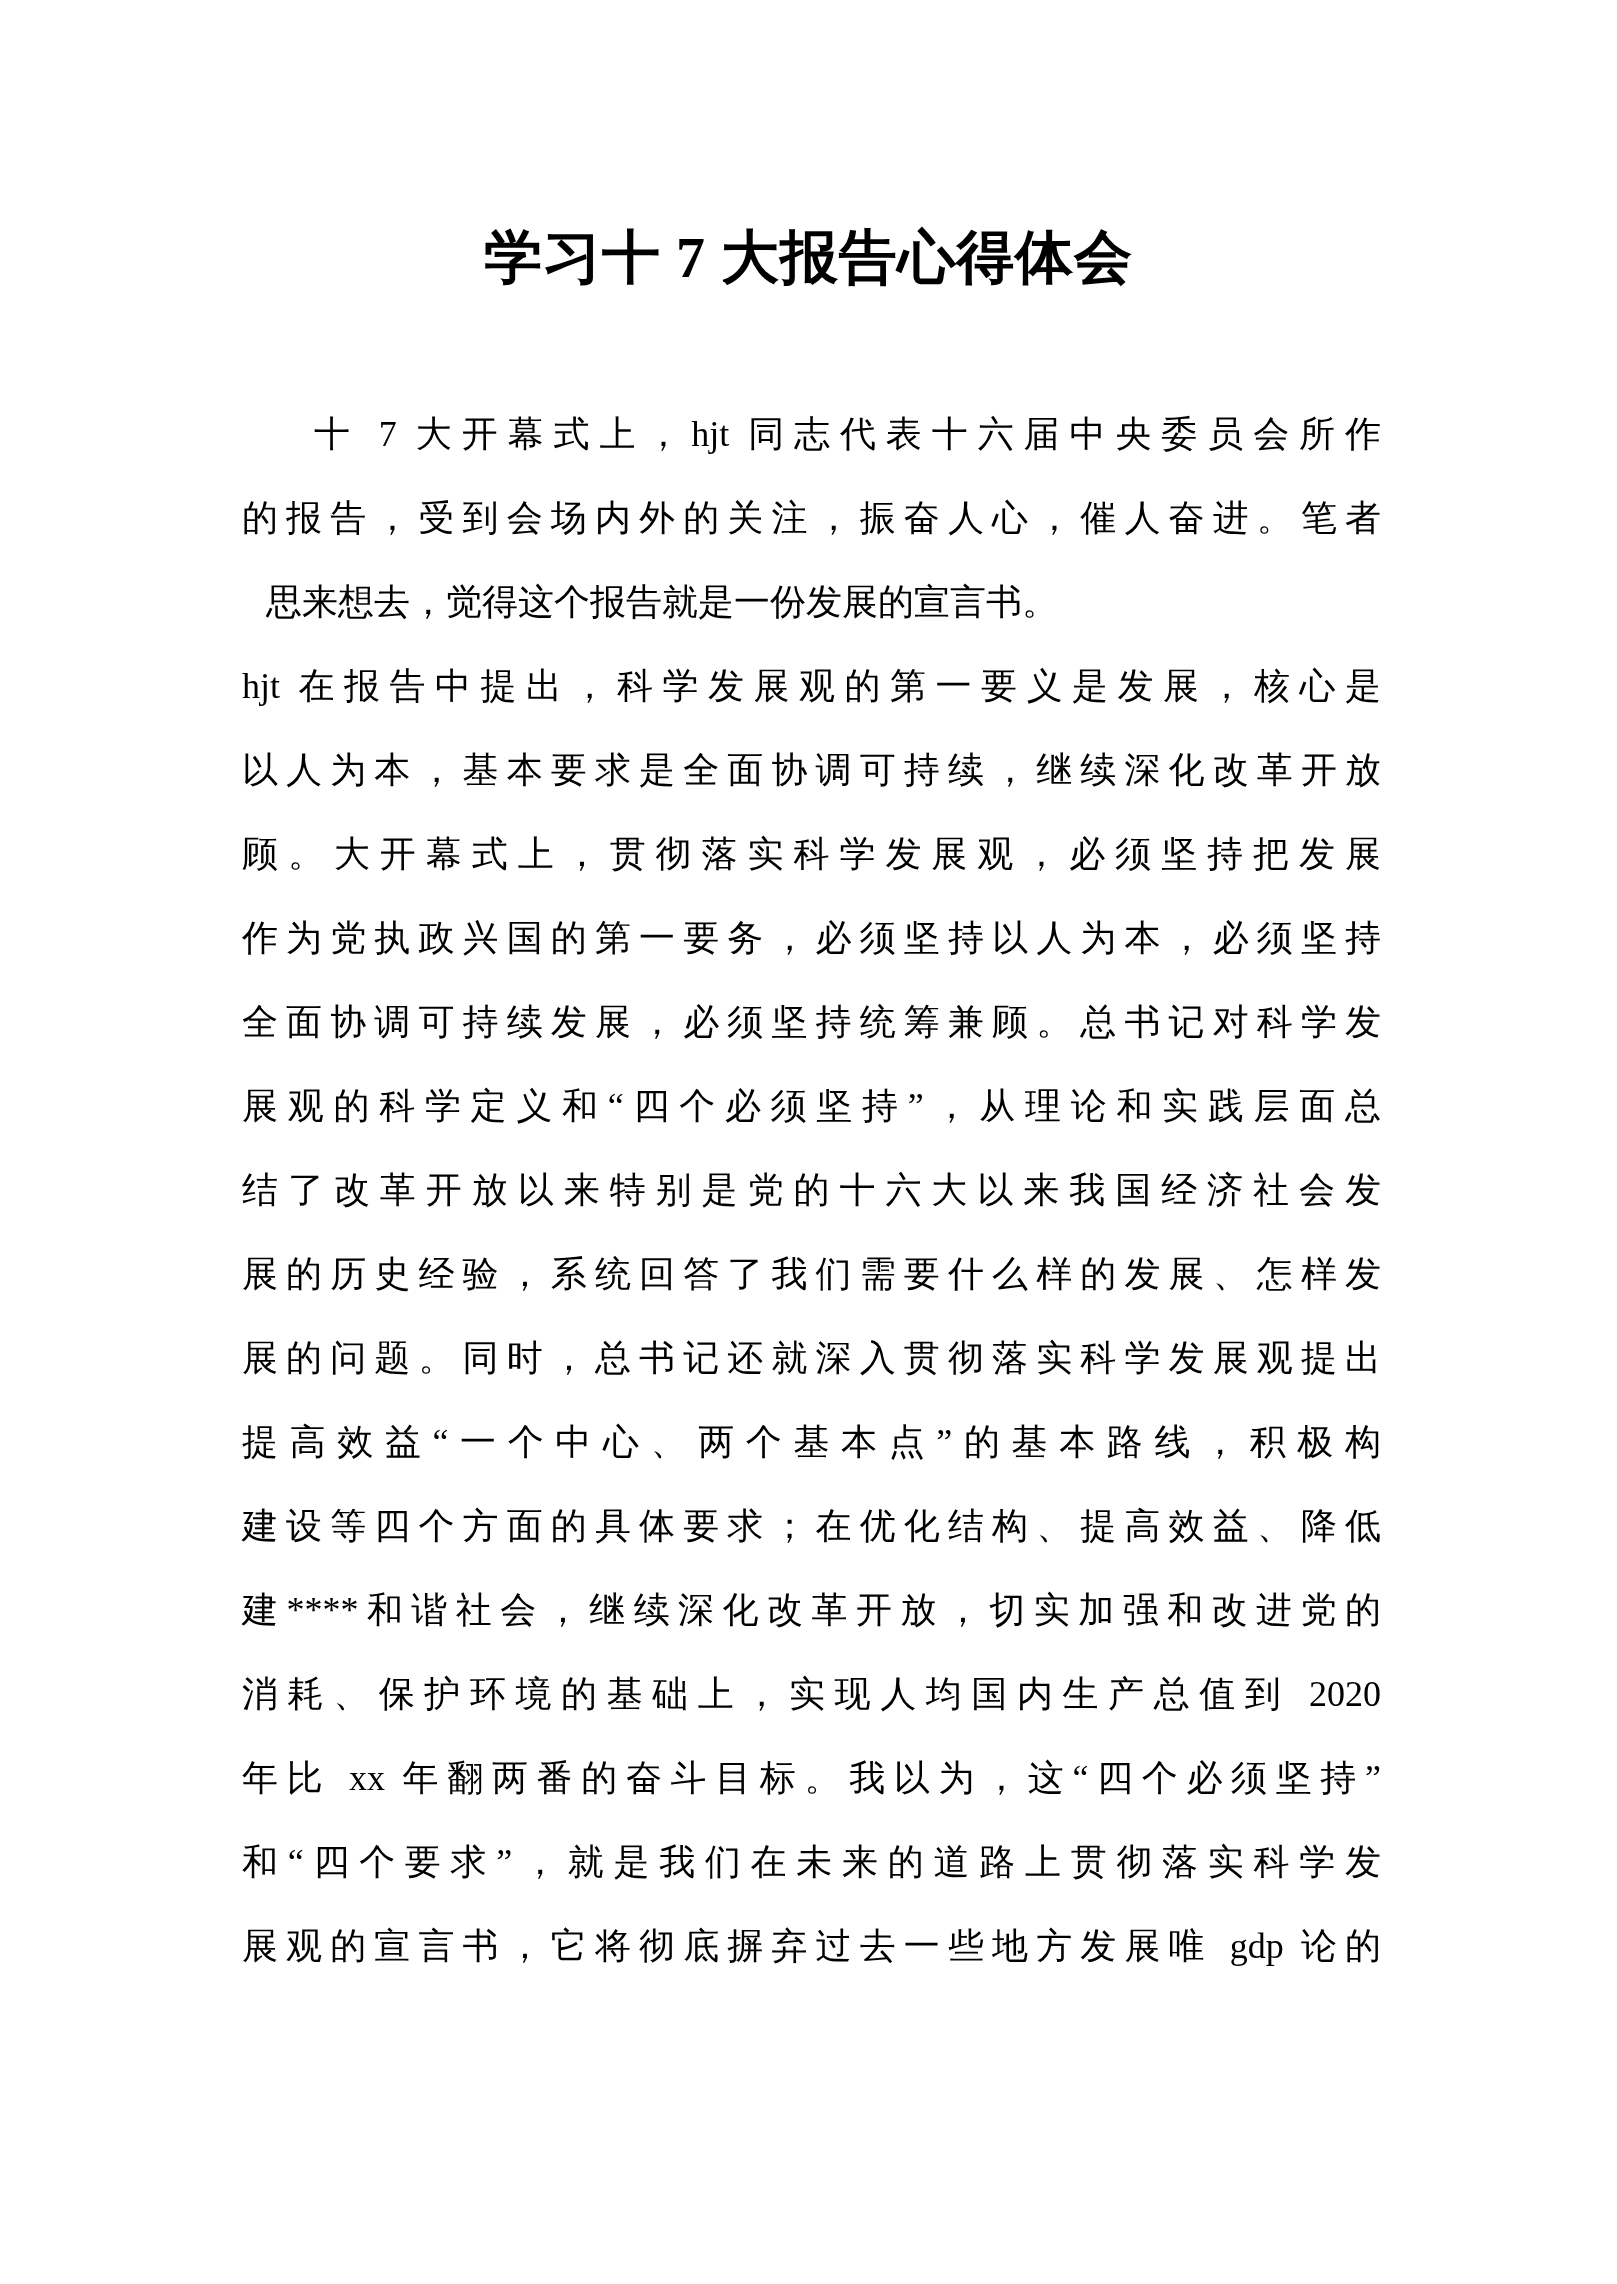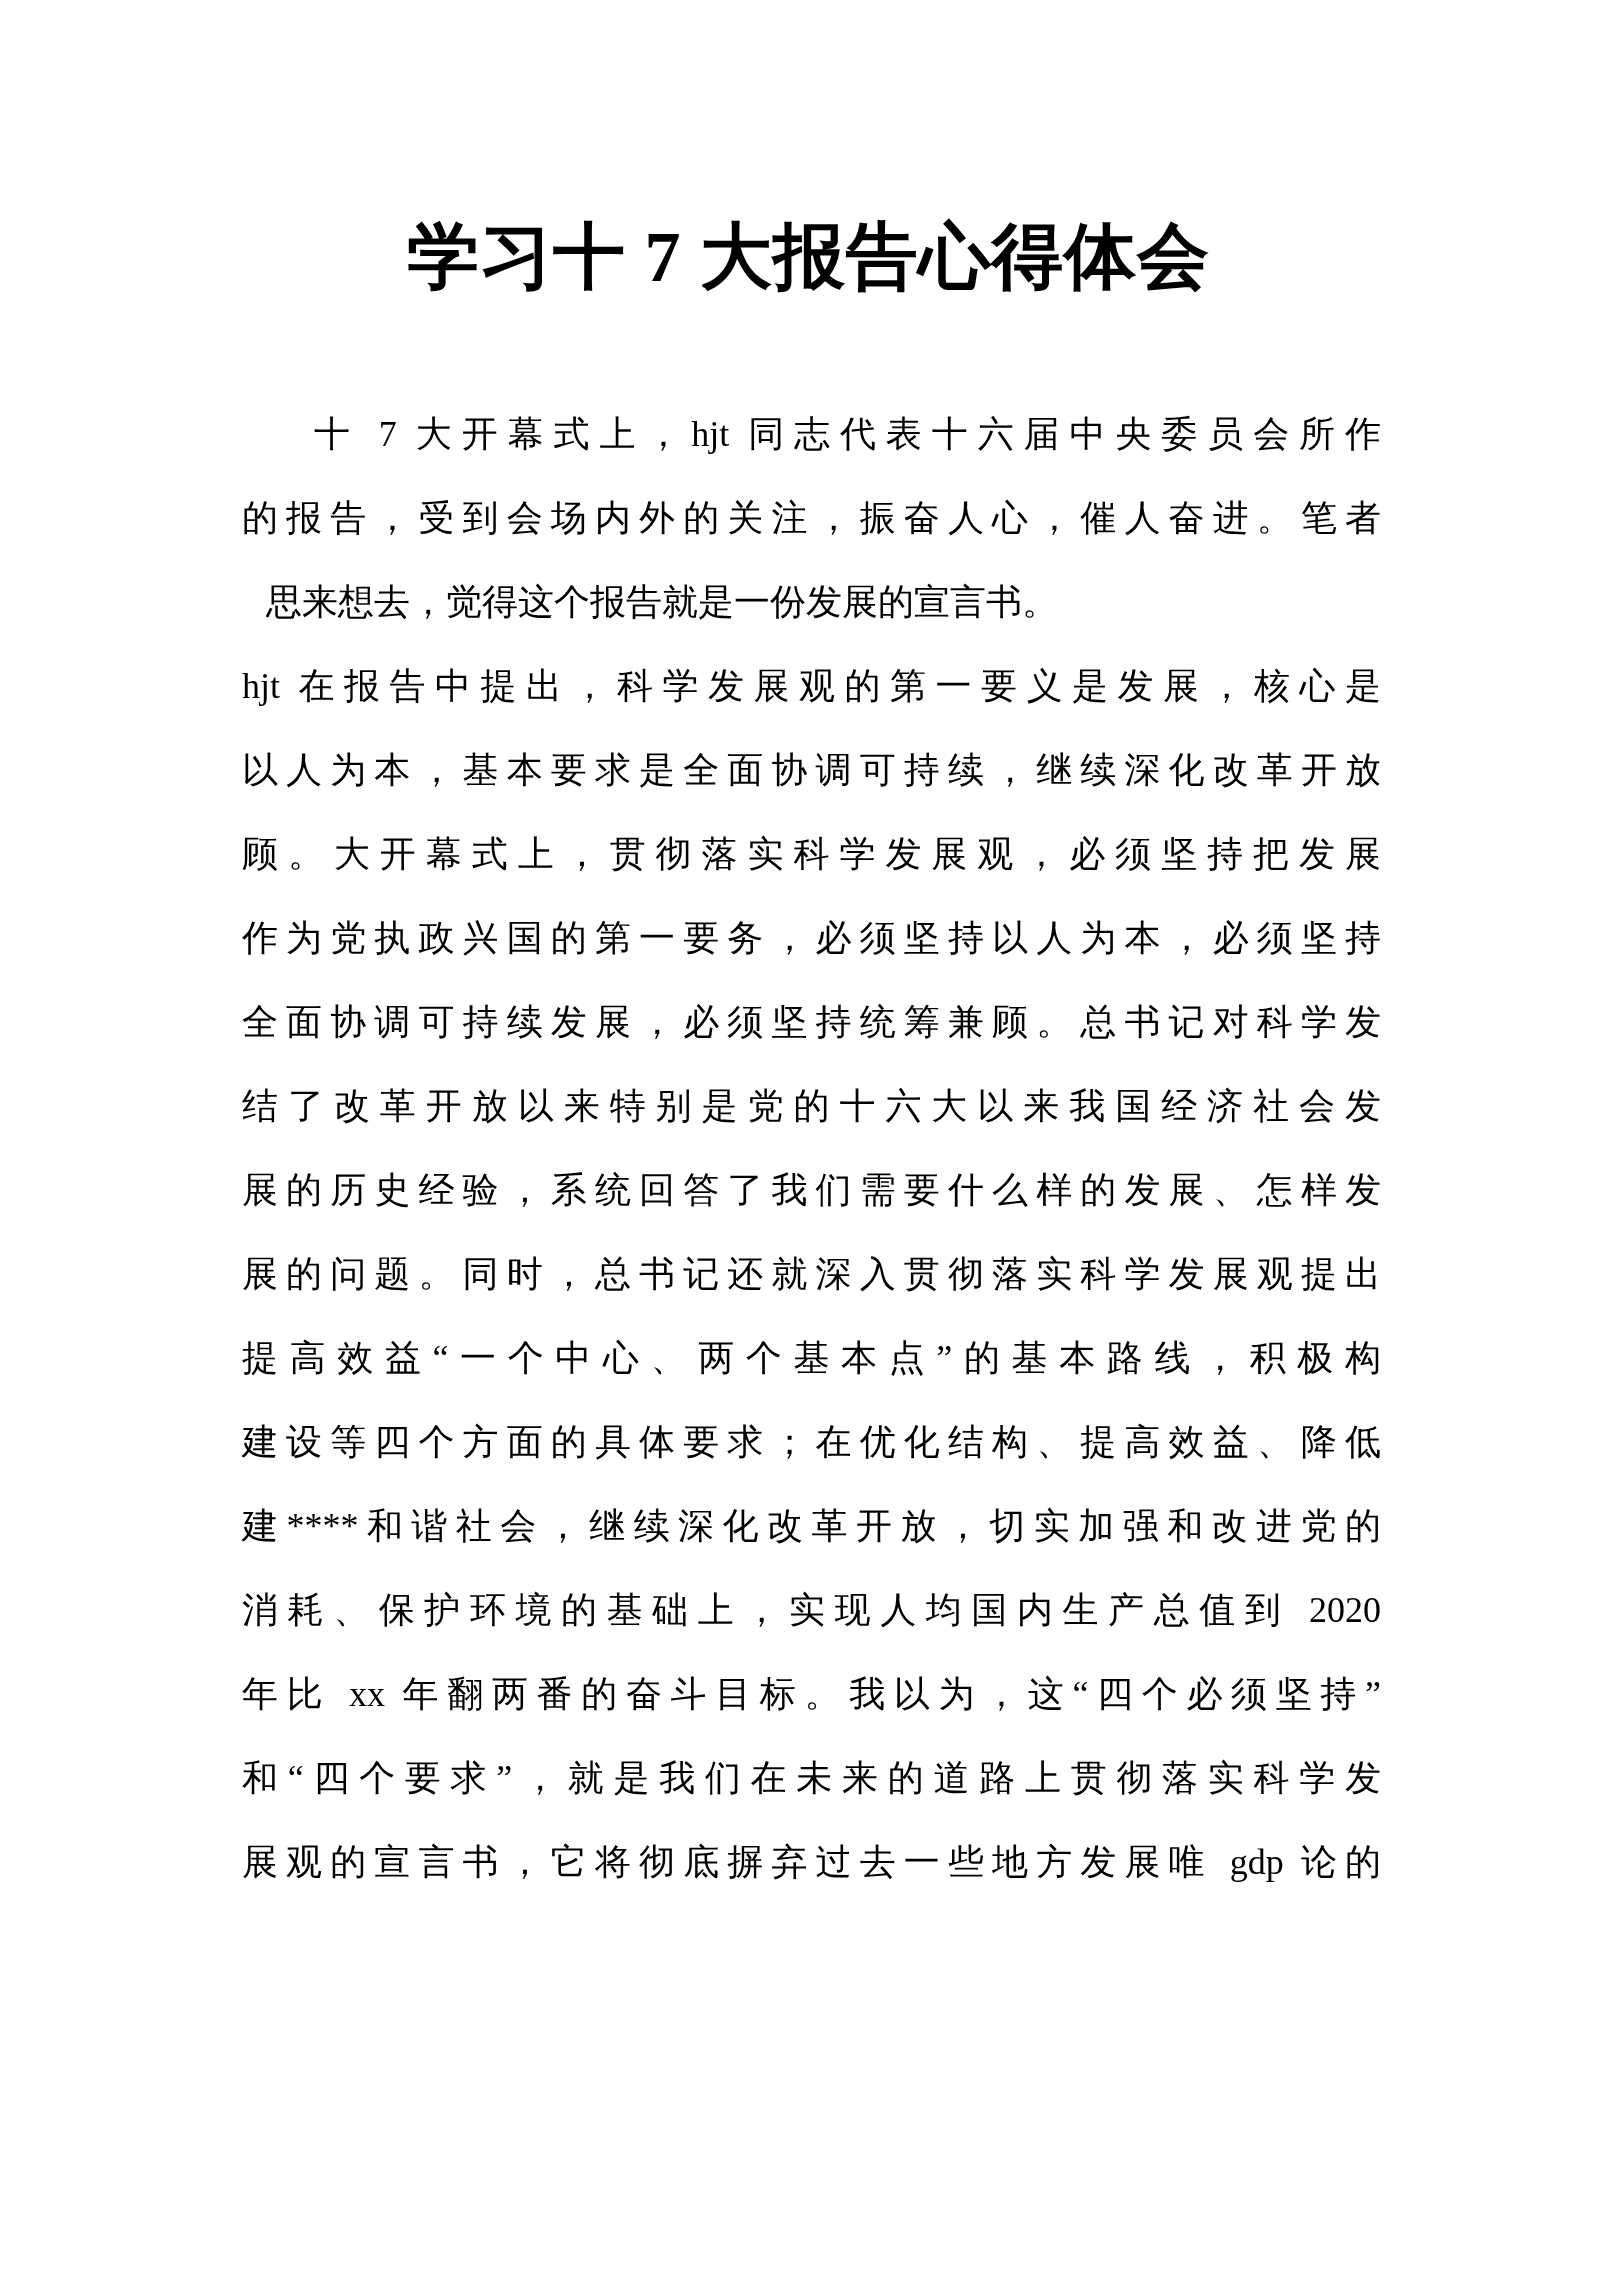--- a/index.html
+++ b/index.html
@@ -12,21 +12,21 @@
     width: 1617px;
     height: 2284px;
     background: #ffffff;
     color: #000000;
     font-family: "Liberation Serif", "DejaVu Serif", serif;
     overflow: hidden;
   }
   .doc-title {
     padding-top: 217px;
     text-align: center;
-    font-size: 72px;
+    font-size: 58px;
     line-height: 81px;
     font-weight: bold;
     color: #000000;
     letter-spacing: 0.8px;
     white-space: nowrap;
   }
   .doc-body {
     margin-top: 94px;
     margin-left: 242px;
     width: 1139px;
@@ -55,20 +55,21 @@
   <div class="doc-title">学习十 7 大报告心得体会</div>
   <div class="doc-body" id="doc-body">
       <div class="text-line first">十 7 大开幕式上，hjt 同志代表十六届中央委员会所作</div>
       <div class="text-line">的报告，受到会场内外的关注，振奋人心，催人奋进。笔者</div>
       <div class="text-line flush">思来想去，觉得这个报告就是一份发展的宣言书。</div>
       <div class="text-line">hjt 在报告中提出，科学发展观的第一要义是发展，核心是</div>
       <div class="text-line">以人为本，基本要求是全面协调可持续，继续深化改革开放</div>
       <div class="text-line">顾。大开幕式上，贯彻落实科学发展观，必须坚持把发展</div>
       <div class="text-line">作为党执政兴国的第一要务，必须坚持以人为本，必须坚持</div>
       <div class="text-line">全面协调可持续发展，必须坚持统筹兼顾。总书记对科学发</div>
+      <div class="text-line">展观的科学定义和“四个必须坚持”，从理论和实践层面总</div>
       <div class="text-line">结了改革开放以来特别是党的十六大以来我国经济社会发</div>
       <div class="text-line">展的历史经验，系统回答了我们需要什么样的发展、怎样发</div>
       <div class="text-line">展的问题。同时，总书记还就深入贯彻落实科学发展观提出</div>
       <div class="text-line">提高效益“一个中心、两个基本点”的基本路线，积极构</div>
       <div class="text-line">建设等四个方面的具体要求；在优化结构、提高效益、降低</div>
       <div class="text-line">建****和谐社会，继续深化改革开放，切实加强和改进党的</div>
       <div class="text-line">消耗、保护环境的基础上，实现人均国内生产总值到 2020</div>
       <div class="text-line">年比 xx 年翻两番的奋斗目标。我以为，这“四个必须坚持”</div>
       <div class="text-line">和“四个要求”，就是我们在未来的道路上贯彻落实科学发</div>
       <div class="text-line">展观的宣言书，它将彻底摒弃过去一些地方发展唯 gdp 论的</div>

